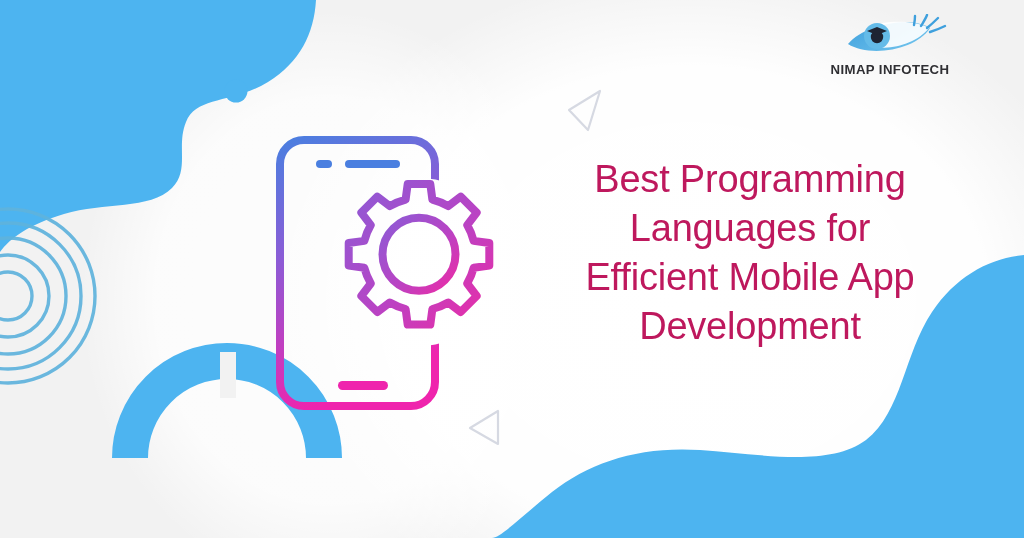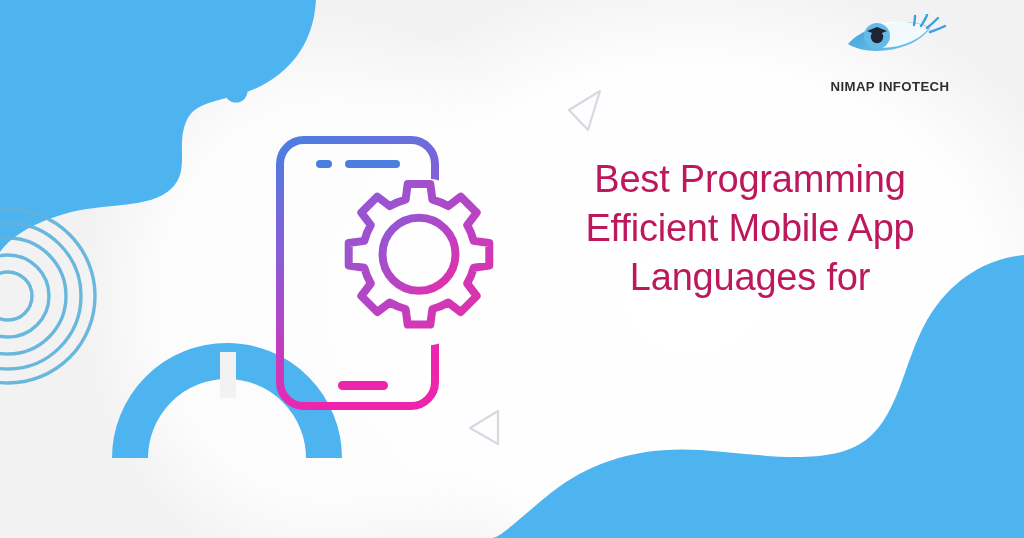--- a/index.html
+++ b/index.html
@@ -37,21 +37,21 @@
     height: 74px;
     text-align: center;
   }
   #logo-mark {
     display: block;
     width: 140px;
     height: 48px;
   }
   #logo-text {
     display: block;
-    margin-top: 17px;
+    margin-top: 0;
     font-size: 13.2px;
     font-weight: bold;
     letter-spacing: 0.4px;
     color: #2f2f33;
     white-space: nowrap;
     font-family: "Liberation Sans", sans-serif;
   }
   #headline {
     position: absolute;
     left: 540px;
@@ -226,17 +226,18 @@
         <path d="M107,14 C112,10 115,7 118,4"></path>
         <path d="M110,18 C116,16 121,14 125,12"></path>
         <path d="M94,11 C95,6 95,4 95,2"></path>
       </g>
     </svg>
     <span id="logo-text">NIMAP INFOTECH</span>
   </div>
 
   <div id="headline">
     <span class="hl-line">Best Programming</span>
+    <span class="hl-line">Languages for</span>
     <span class="hl-line">Efficient Mobile App</span>
-    <span class="hl-line">Languages for</span>
+    <span class="hl-line">Development</span>
   </div>
 
 </div>
 
 </body></html>

